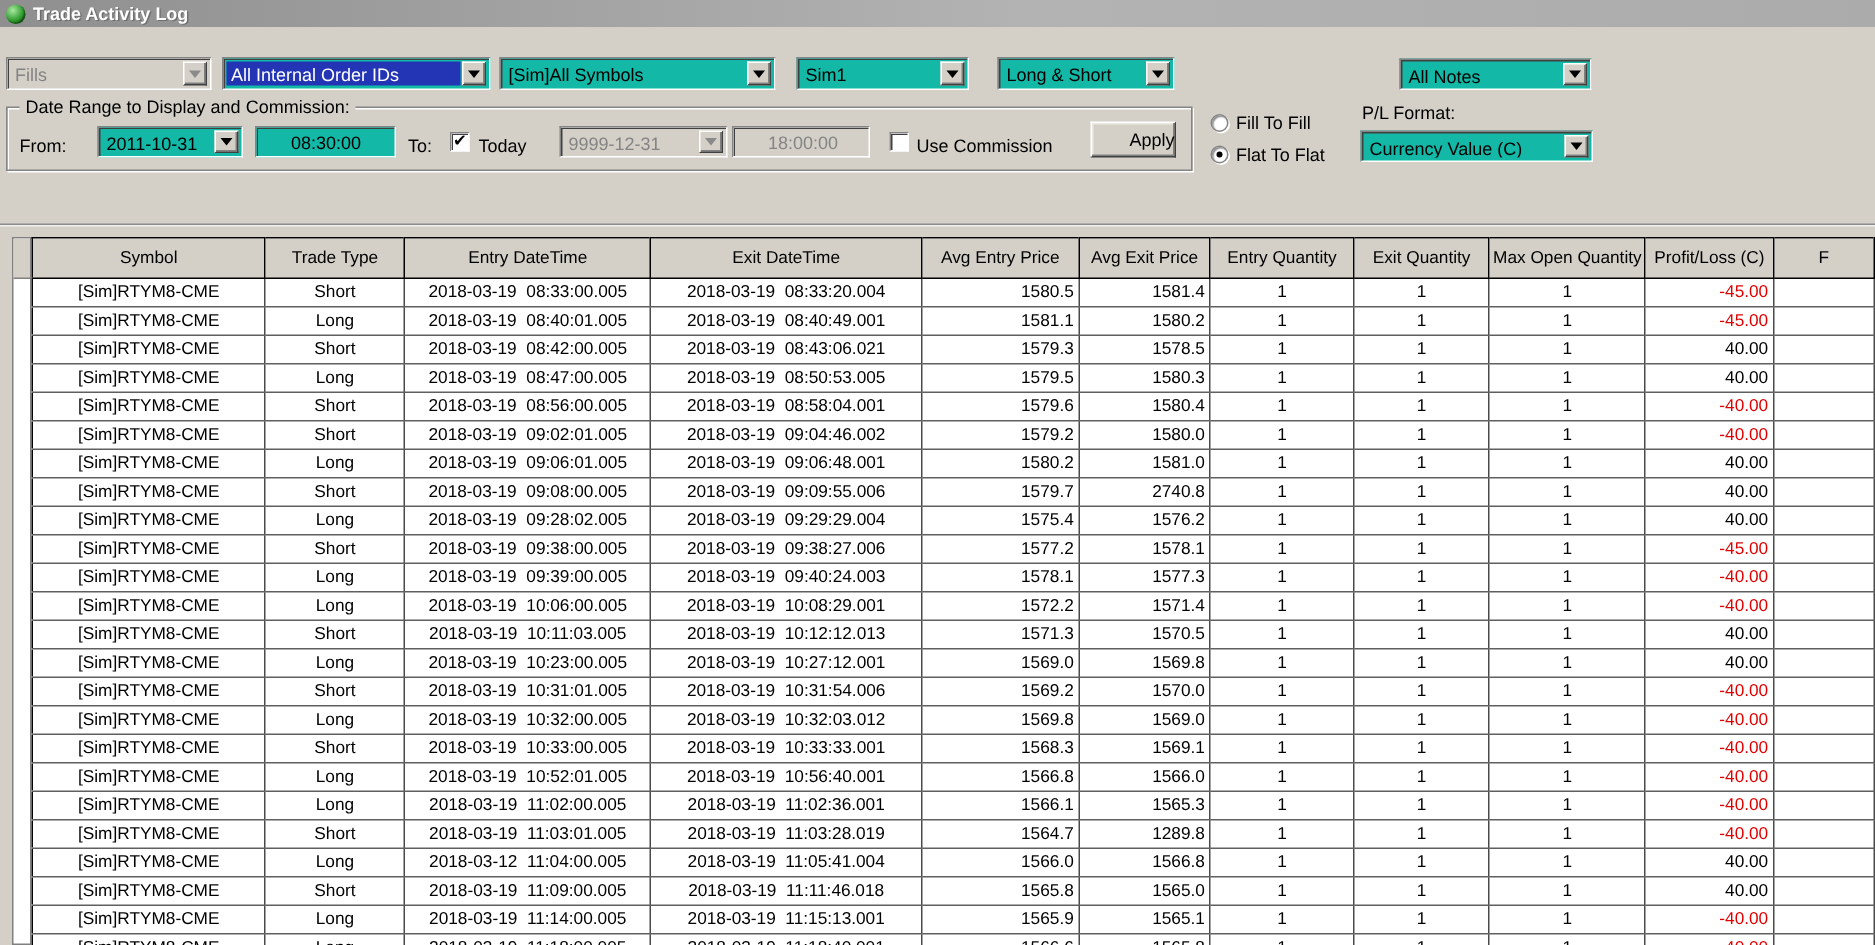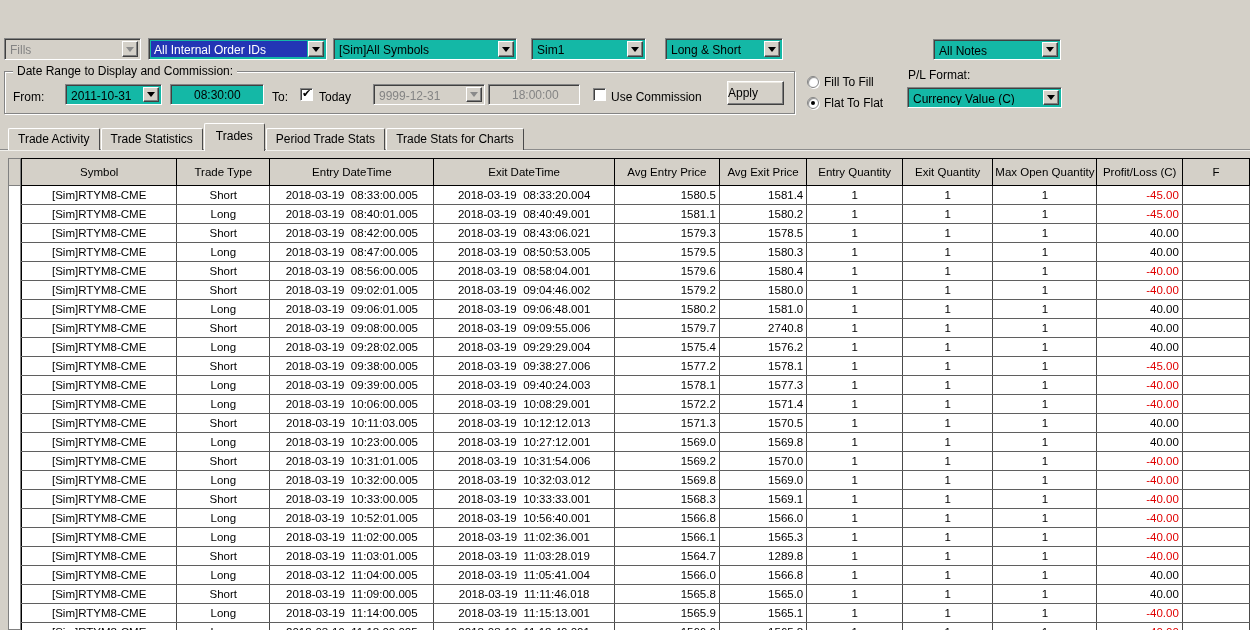--- a/index.html
+++ b/index.html
@@ -47,21 +47,21 @@
     display:flex; align-items:center; justify-content:center;
   }
   .combo .arr{ width:0; height:0; border:4px solid transparent; border-top:5px solid #000; margin-top:4px; }
   .combo.disabled{ background:#d4d0c8; }
   .combo.disabled .ctext{ color:#848484; }
   .combo.disabled .arr{ border-top-color:#8a8a8a; }
   .combo.selected .ctext{ background:#2335b5; color:#fff; right:19px; }
   .field{ position:absolute; height:22px; font-size:12px; padding:3px 0 0 23px; white-space:nowrap; }
   .field.disabled{ background:#d4d0c8; color:#848484; }
   .btn{
-    position:absolute; background:#d4d0c8; text-align:left; font-size:12px;
+    position:absolute; background:#d4d0c8; text-align:right; font-size:12px;
     border-top:1px solid #fff; border-left:1px solid #fff;
     border-right:1px solid #404040; border-bottom:1px solid #404040;
     box-shadow:inset -1px -1px 0 #808080, inset 1px 1px 0 #ece9e2;
     padding-top:4px;
   }
   .checkbox{
     position:absolute; width:13px; height:13px; background:#fff;
     border-top:1px solid #848484; border-left:1px solid #848484;
     border-bottom:1px solid #fff; border-right:1px solid #fff;
     box-shadow:inset 1px 1px 0 #404040;
@@ -112,20 +112,24 @@
   }
   td.col0,td.col1,td.col2,td.col3,td.col6,td.col7,td.col8{ text-align:center; }
   td.col4,td.col5,td.col9{ text-align:right; padding-right:5px; }
   td.neg{ color:#e00000; }
 </style>
 </head>
 <body>
 
 <div id="app">
 
+  <div class="titlebar">
+    <div class="app-icon"></div>
+    <span class="title-text">Trade Activity Log</span>
+  </div>
 
 
   <div class="combo sunken disabled" style="left:4px;top:38px;width:137px;">
     <span class="ctext">Fills</span>
     <span class="cbtn">
         <span class="arr"></span>
       </span>
   </div>
   <div class="combo sunken selected" style="left:148px;top:38px;width:179px;">
     <span class="ctext">All Internal Order IDs</span>
@@ -190,27 +194,20 @@
   <span class="lbl" style="left:908px;top:68px;">P/L Format:</span>
   <div class="combo sunken" style="left:907px;top:87px;width:155px;height:21px;">
     <span class="ctext">Currency Value (C)</span>
     <span class="cbtn">
         <span class="arr"></span>
       </span>
   </div>
 
   <div class="tab-baseline"></div>
   <div class="tab-baseline2"></div>
-  <div class="tabstrip">
-    <div class="tab">Trade Activity</div>
-    <div class="tab">Trade Statistics</div>
-    <div class="tab active">Trades</div>
-    <div class="tab">Period Trade Stats</div>
-    <div class="tab">Trade Stats for Charts</div>
-  </div>
 
   <div class="row-selector-strip">
     <div class="strip-head"></div>
   </div>
   <table class="trades">
     <colgroup>
       <col style="width:168px">
         <col style="width:100px">
         <col style="width:170px">
         <col style="width:190px">

